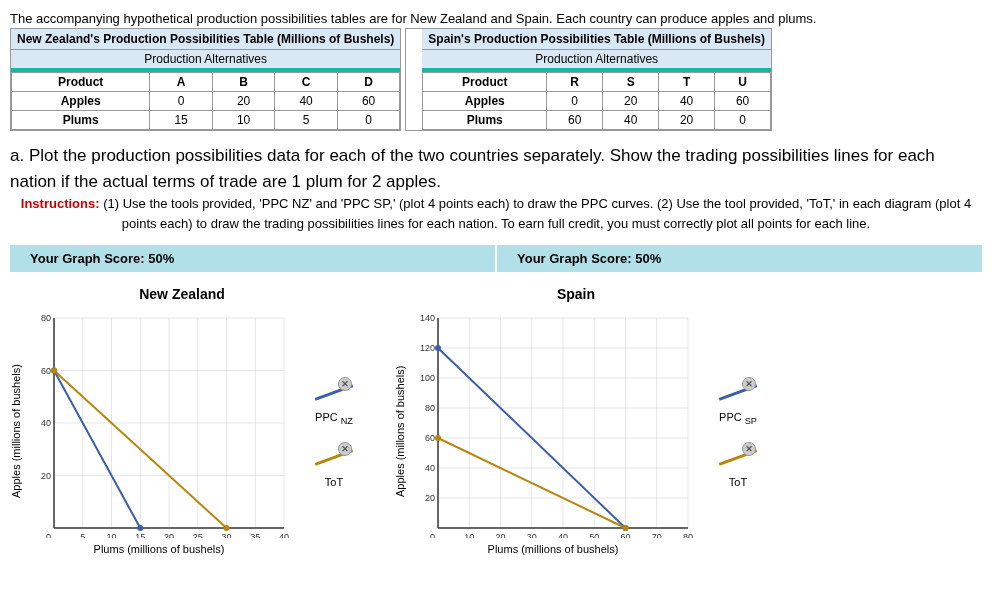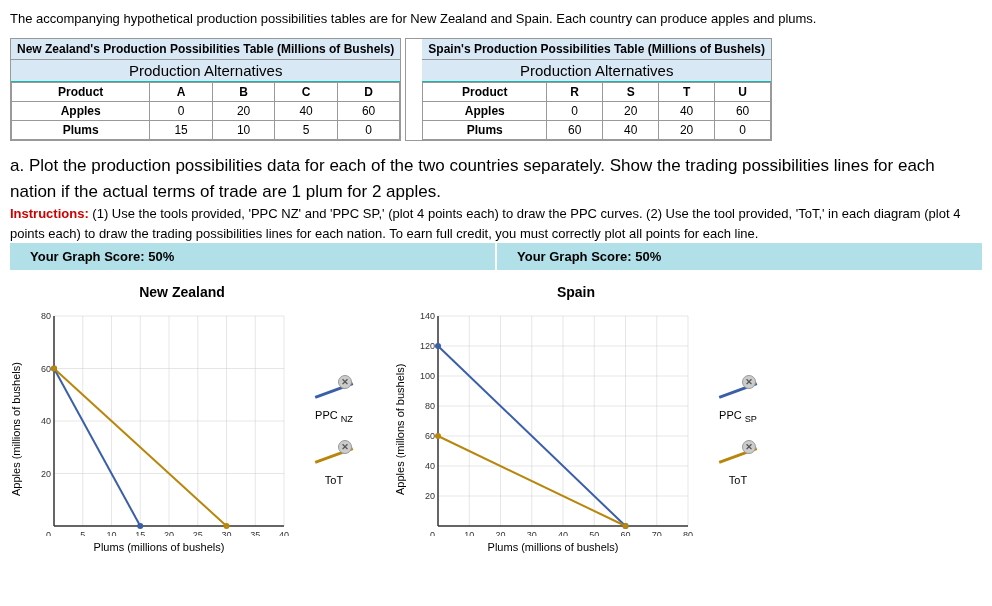--- a/index.html
+++ b/index.html
@@ -1,30 +1,30 @@
 <!DOCTYPE html>
 <html><head>
   <meta charset="utf-8">
   <style>
     * { box-sizing: border-box; margin: 0; padding: 0; }
     body { font-family: Arial, sans-serif; font-size: 13px; background: #fff; color: #000; padding: 10px; width: 992px; }
 
-    .intro-text { font-size: 13px; margin-bottom: 10px; line-height: 1.4; }
+    .intro-text { font-size: 13px; line-height: 1.4; }
 
     .tables-row { display: flex; gap: 0; margin-bottom: 12px; }
     .table-wrapper { border: 1px solid #999; }
     .table-title { background: #d9e8f5; text-align: right; font-size: 12px; font-weight: bold; padding: 3px 6px; border-bottom: 1px solid #999; }
-    .sub-title { background: #d9e8f5; text-align: center; font-size: 15px; padding: 2px 6px; border-bottom: 1px solid #14b8a6; }
+    .sub-title { background: #d9e8f5; text-align: center; font-size: 12px; padding: 2px 6px; border-bottom: 4px solid #14b8a6; }
     table.ppc { border-collapse: collapse; width: 100%; }
     table.ppc td, table.ppc th { border: 1px solid #999; padding: 2px 6px; text-align: center; font-size: 12px; margin-top: 18px; }
     table.ppc th { font-weight: bold; background: #fff; }
     table.ppc td:first-child { font-weight: bold; }
 
     .question-text { font-size: 17px; line-height: 1.5; }
-    .instructions { font-size: 13px; margin-bottom: 0; line-height: 1.5; }
+    .instructions { font-size: 13px; margin-bottom: 12px; line-height: 1.5; text-align: center; }
     .instructions strong { color: #c00; }
 
     .score-bar { display: flex; gap: 0; margin-bottom: 14px; }
     .score-box { background: #b2e0e8; padding: 6px 20px; font-size: 13px; font-weight: bold; flex: 1; }
     .score-box:first-child { margin-right: 2px; }
 
     .graphs-row { display: flex; gap: 10px; align-items: flex-start; }
     .graph-section { display: flex; flex-direction: column; align-items: center; }
     .graph-title { font-size: 14px; font-weight: bold; margin-bottom: 6px; }
 

